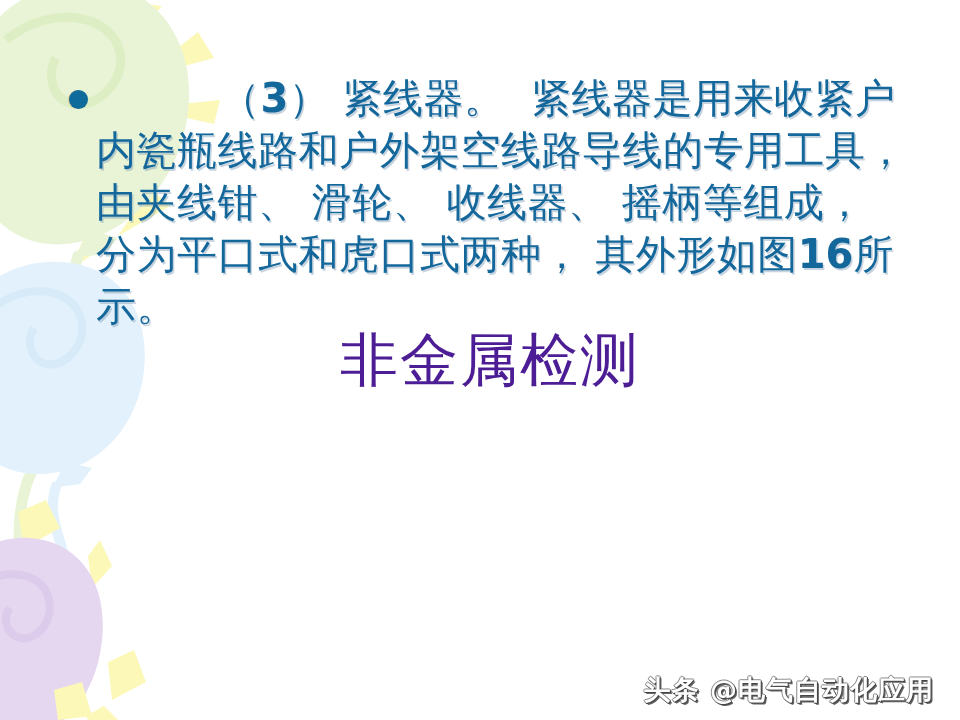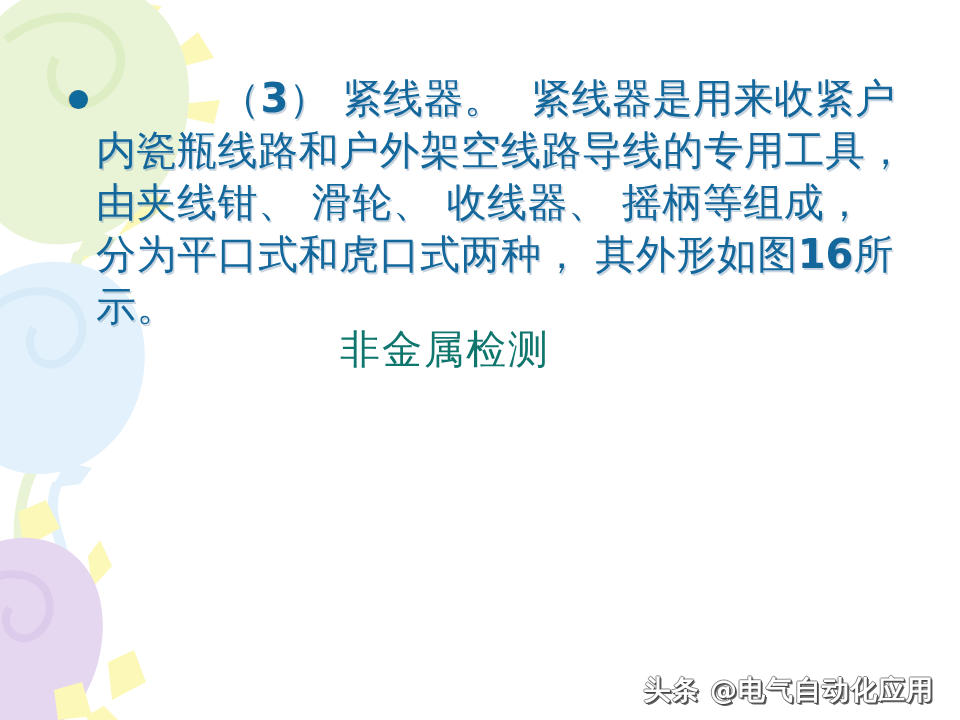--- a/index.html
+++ b/index.html
@@ -25,23 +25,23 @@
     inset: 0;
     pointer-events: none;
   }
 
   
   .bg-watermark {
     position: absolute;
     left: 340px;
     top: 322px;
     font-family: "DejaVu Sans", "Liberation Sans", sans-serif;
-    font-size: 40px;
+    font-size: 58px;
     letter-spacing: 2px;
-    color: #0f766e;
+    color: #4c1d95;
     white-space: nowrap;
     user-select: none;
   }
 
   
   .content {
     position: absolute;
     left: 0;
     top: 0;
     width: 960px;

